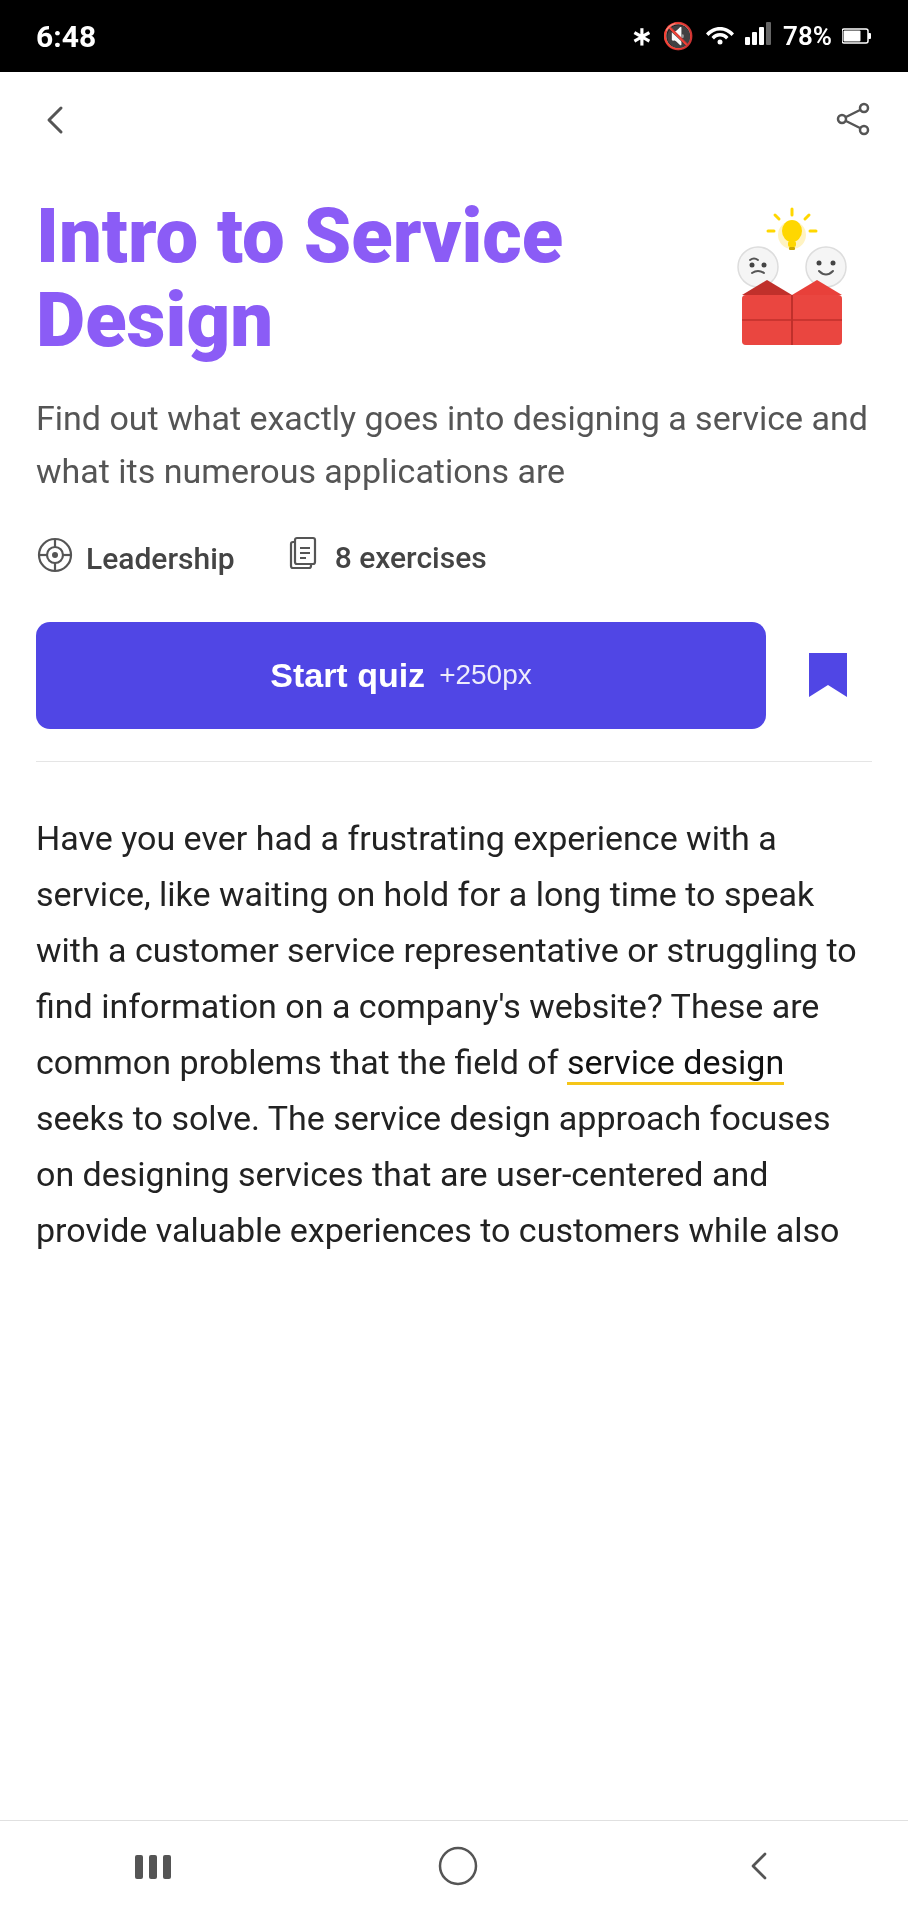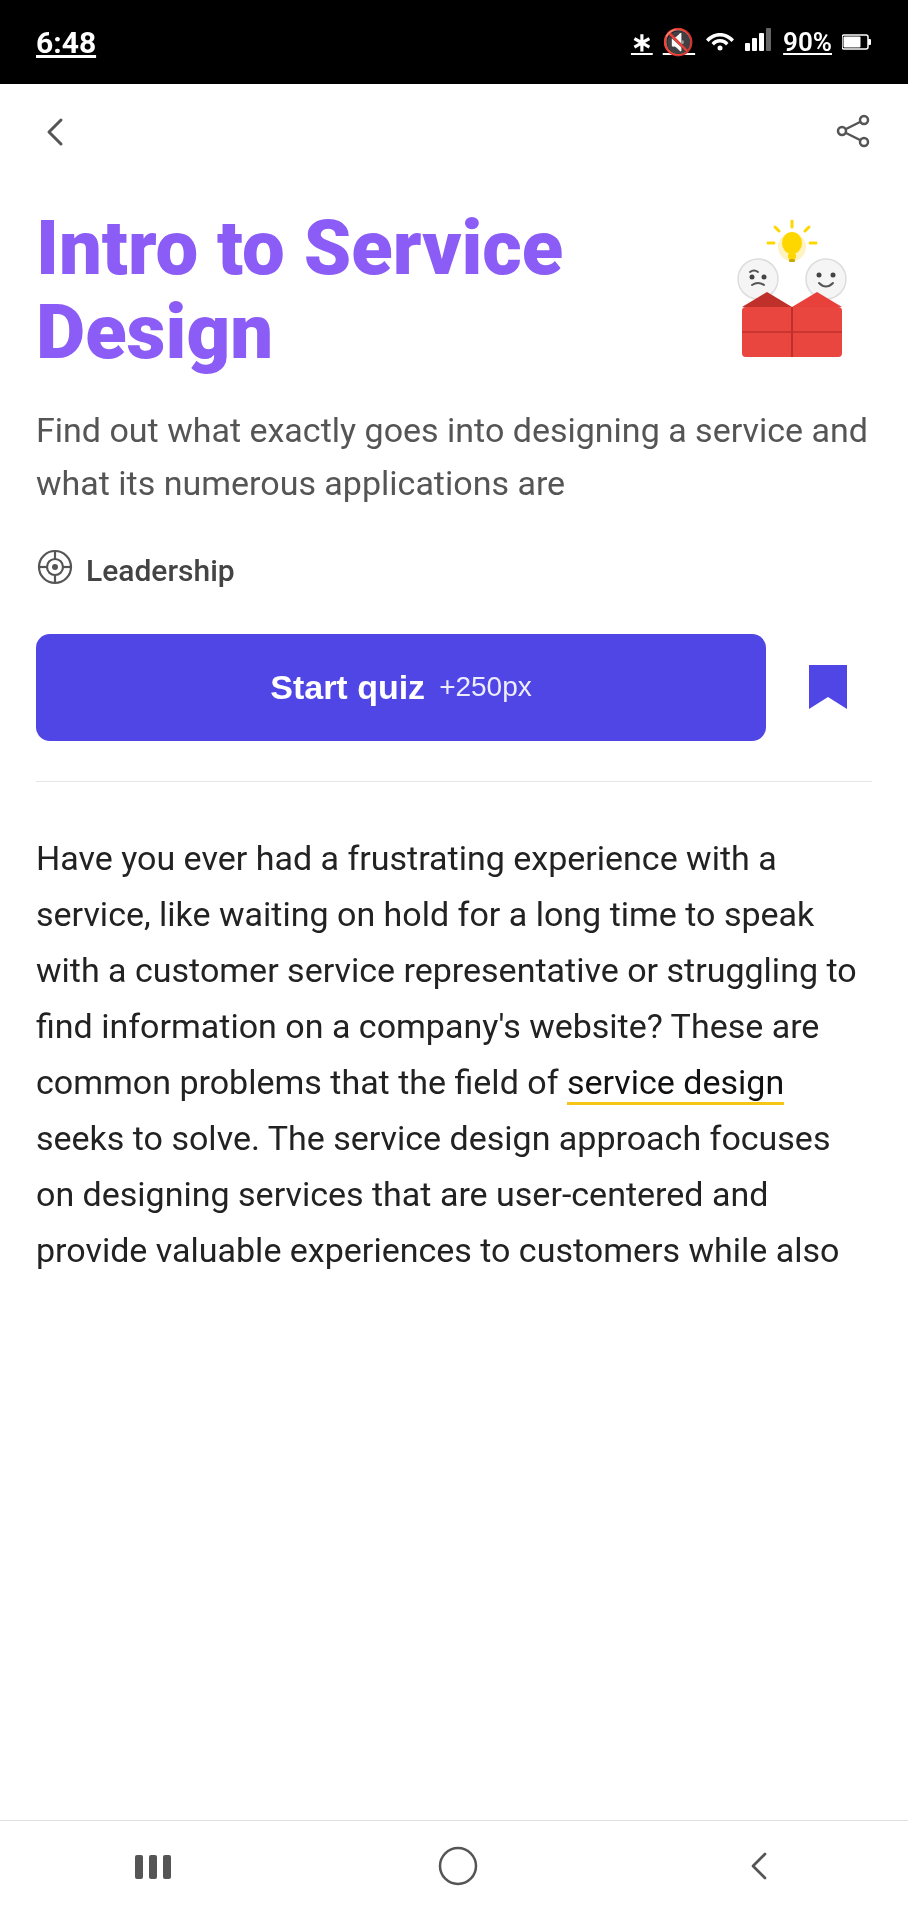--- a/index.html
+++ b/index.html
@@ -8,29 +8,28 @@
       font-family: -apple-system, BlinkMacSystemFont, 'Segoe UI', Roboto, sans-serif;
       background: #ffffff;
       width: 908px;
       min-height: 1920px;
       overflow-x: hidden;
     }
 
     
     .status-bar {
       background: #000000;
-      height: 84px;
+      height: 72px;
       display: flex;
       align-items: center;
       justify-content: space-between;
       padding: 0 36px;
       color: #ffffff;
       font-size: 28px;
       font-weight: 600;
-      text-decoration: underline;
     }
     .status-bar-left { font-size: 30px; font-weight: 700; }
     .status-bar-right {
       display: flex;
       align-items: center;
       gap: 10px;
       font-size: 26px;
     }
 
     
@@ -109,21 +108,21 @@
     .meta-icon {
       font-size: 34px;
       color: #555;
     }
 
     
     .cta-row {
       display: flex;
       align-items: center;
       gap: 18px;
-      margin-bottom: 40px;
+      margin-bottom: 32px;
     }
     .start-quiz-btn {
       flex: 1;
       background: #5046e5;
       color: #ffffff;
       border: none;
       border-radius: 14px;
       padding: 34px 30px;
       font-size: 34px;
       font-weight: 700;
@@ -216,21 +215,21 @@
       </svg>
     </span>
     <span>
       <svg width="28" height="24" viewBox="0 0 28 24" fill="white">
         <rect x="0" y="16" width="5" height="8" rx="1"></rect>
         <rect x="7" y="11" width="5" height="13" rx="1"></rect>
         <rect x="14" y="6" width="5" height="18" rx="1"></rect>
         <rect x="21" y="1" width="5" height="23" rx="1" opacity="0.4"></rect>
       </svg>
     </span>
-    <span>90%</span>
+    <span>78%</span>
     <span>
       <svg width="30" height="18" viewBox="0 0 30 18" fill="white">
         <rect x="0" y="2" width="26" height="14" rx="2" stroke="white" stroke-width="1.5" fill="none"></rect>
         <rect x="26" y="6" width="3" height="6" rx="1" fill="white"></rect>
         <rect x="1.5" y="3.5" width="17" height="11" rx="1" fill="white"></rect>
       </svg>
     </span>
   </div>
 </div>
 
@@ -312,20 +311,32 @@
           <circle cx="19" cy="19" r="8" stroke="#555" stroke-width="2.2"></circle>
           <line x1="19" y1="3" x2="19" y2="11" stroke="#555" stroke-width="2.2"></line>
           <line x1="19" y1="27" x2="19" y2="35" stroke="#555" stroke-width="2.2"></line>
           <line x1="3" y1="19" x2="11" y2="19" stroke="#555" stroke-width="2.2"></line>
           <line x1="27" y1="19" x2="35" y2="19" stroke="#555" stroke-width="2.2"></line>
           <circle cx="19" cy="19" r="3" fill="#555"></circle>
         </svg>
       </span>
       <span>Leadership</span>
     </div>
+    <div class="meta-item">
+      <span class="meta-icon">
+        <svg width="36" height="36" viewBox="0 0 36 36" fill="none">
+          <rect x="4" y="6" width="20" height="26" rx="2" stroke="#555" stroke-width="2.2"></rect>
+          <rect x="8" y="2" width="20" height="26" rx="2" stroke="#555" stroke-width="2.2" fill="white"></rect>
+          <line x1="13" y1="12" x2="23" y2="12" stroke="#555" stroke-width="2"></line>
+          <line x1="13" y1="17" x2="23" y2="17" stroke="#555" stroke-width="2"></line>
+          <line x1="13" y1="22" x2="19" y2="22" stroke="#555" stroke-width="2"></line>
+        </svg>
+      </span>
+      <span>8 exercises</span>
+    </div>
   </div>
 
   <div class="cta-row">
     <button class="start-quiz-btn">
       <span class="quiz-label">Start quiz</span>
       <span class="quiz-xp">+250px</span>
     </button>
     <button class="bookmark-btn">
       <svg width="46" height="52" viewBox="0 0 46 52" fill="#5046e5">
         <path d="M4 4 L42 4 L42 48 L23 36 L4 48 Z" fill="#5046e5" rx="3"></path>

